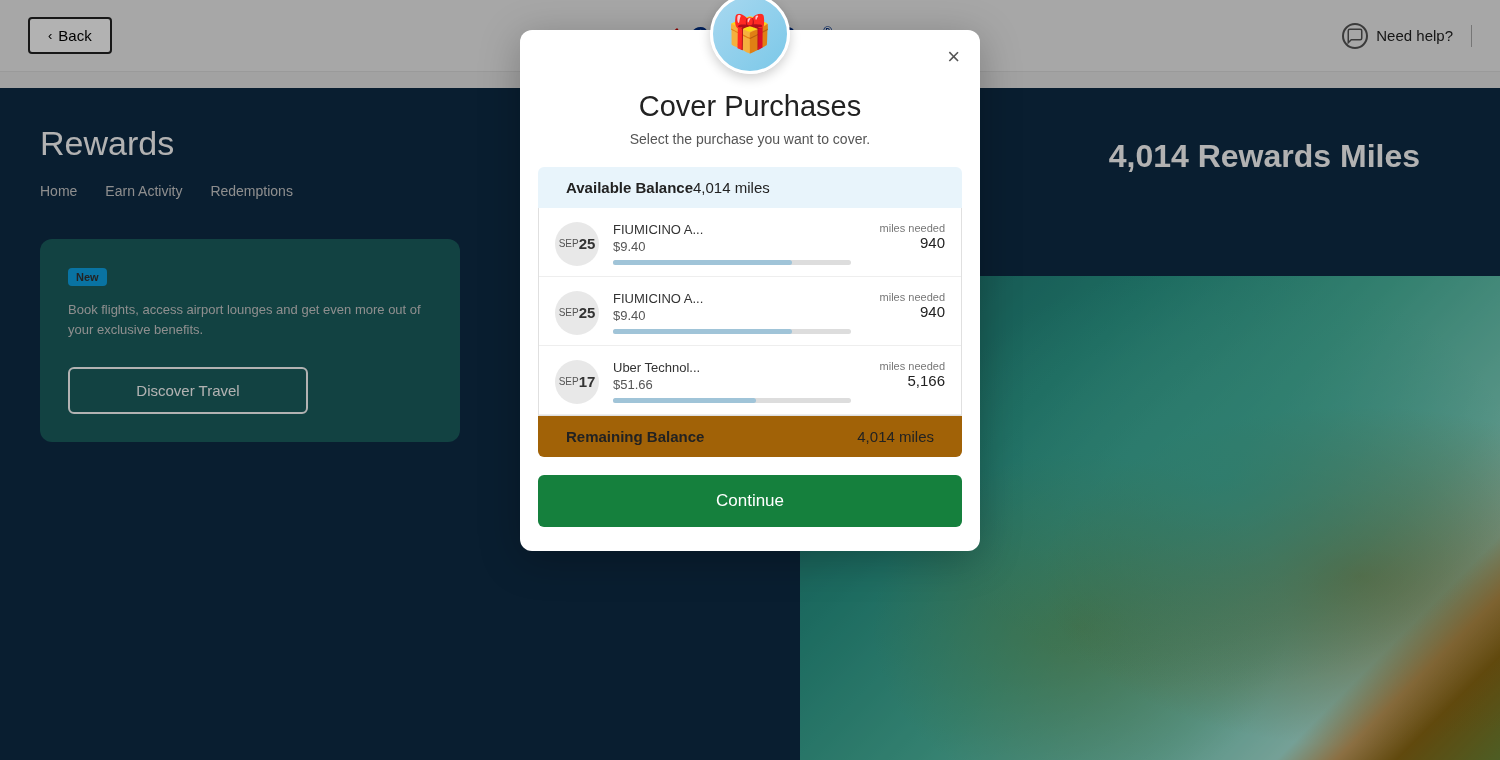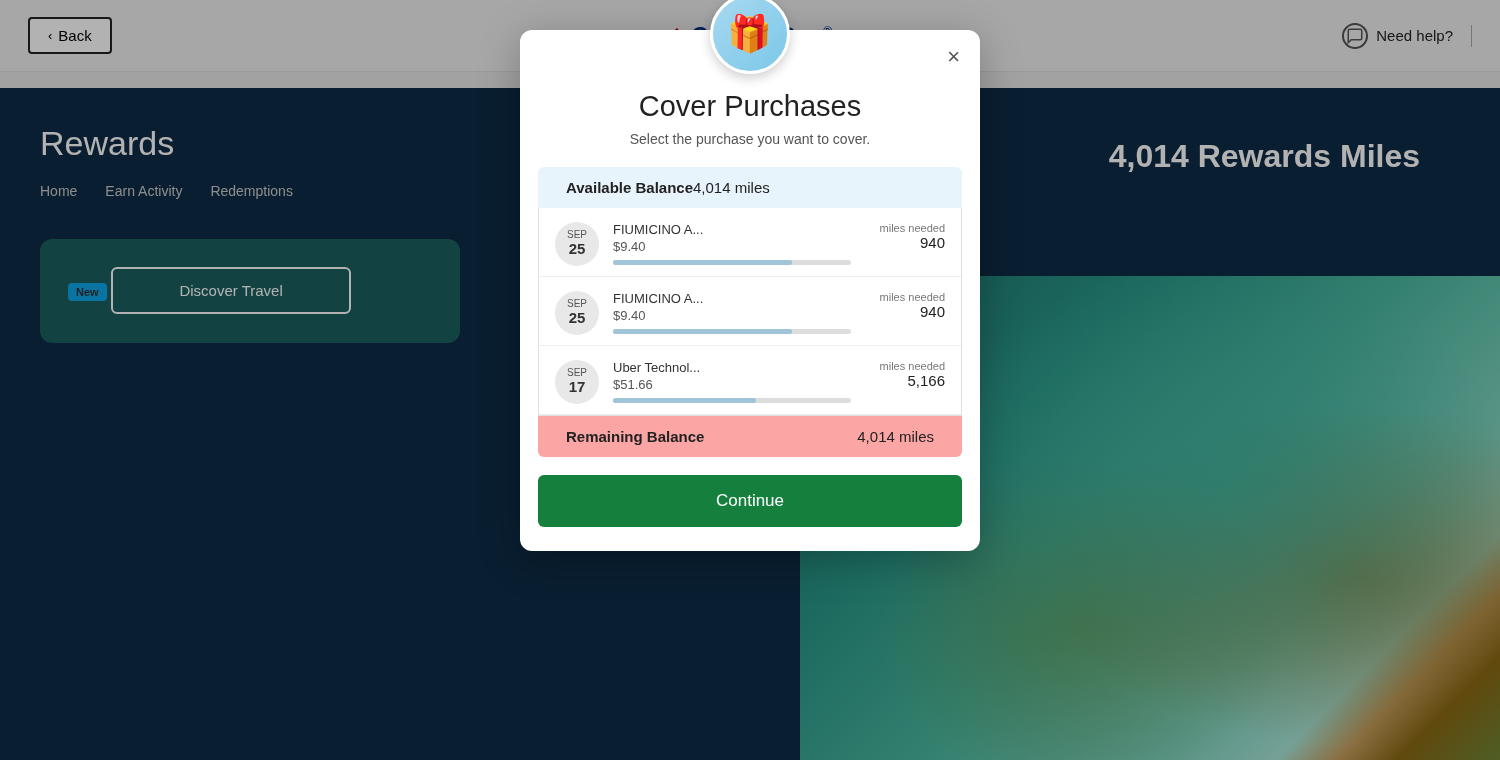--- a/index.html
+++ b/index.html
@@ -280,21 +280,21 @@
       gap: 14px;
       cursor: pointer;
       background: white;
     }
     .date-badge {
       background: #e8e8e8;
       border-radius: 50%;
       width: 44px;
       height: 44px;
       display: flex;
-      flex-direction: column;
+      flex-direction: row;
       align-items: center;
       justify-content: center;
       flex-shrink: 0;
     }
     .date-month {
       font-size: 10px;
       color: #555;
       text-transform: uppercase;
       line-height: 1;
     }
@@ -342,21 +342,21 @@
     .miles-needed-value {
       font-size: 15px;
       color: #222;
       font-weight: 500;
       display: block;
       text-align: right;
     }
 
     
     .remaining-row {
-      background: #fca5a5;
+      background: #a16207;
       padding: 12px 28px;
       display: flex;
       justify-content: space-between;
       align-items: center;
       margin: 0 18px;
       border-radius: 0 0 6px 6px;
     }
 
     
     .continue-btn {
@@ -419,20 +419,21 @@
 <div class="bg-content">
   <div class="left-panel">
     <h1 class="rewards-title">Rewards</h1>
     <nav class="nav-links">
       <a class="nav-link">Home</a>
       <a class="nav-link">Earn Activity</a>
       <a class="nav-link">Redemptions</a>
     </nav>
     <div class="card-promo">
       <span class="new-badge">New</span>
+      <p class="adventure-desc">Book flights, access airport lounges and get even more out of your exclusive benefits.</p>
       <button class="discover-btn">Discover Travel</button>
     </div>
   </div>
   <div class="right-panel">
     <div class="miles-display">4,014 Rewards Miles</div>
     <div class="coastal-image"></div>
     <div class="coastal-overlay"></div>
   </div>
 </div>
 

